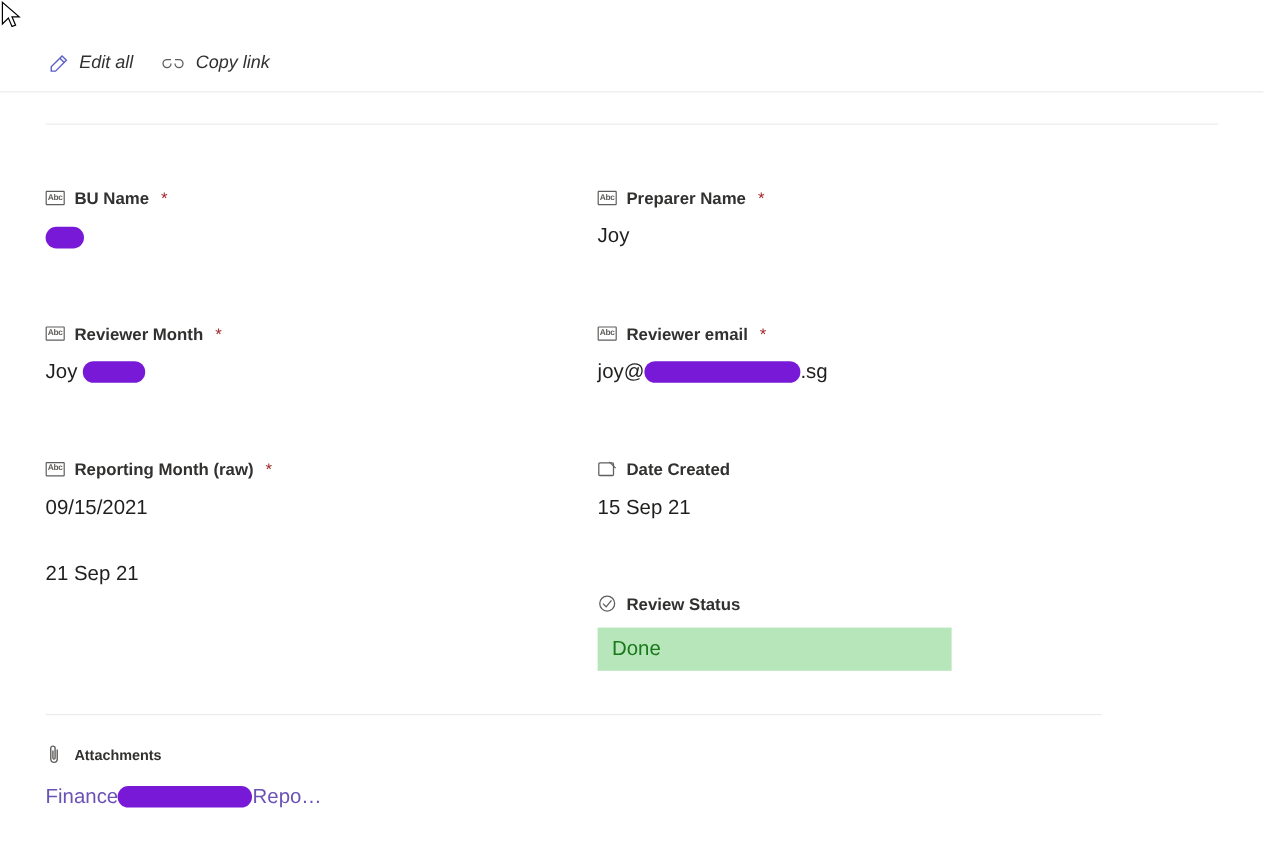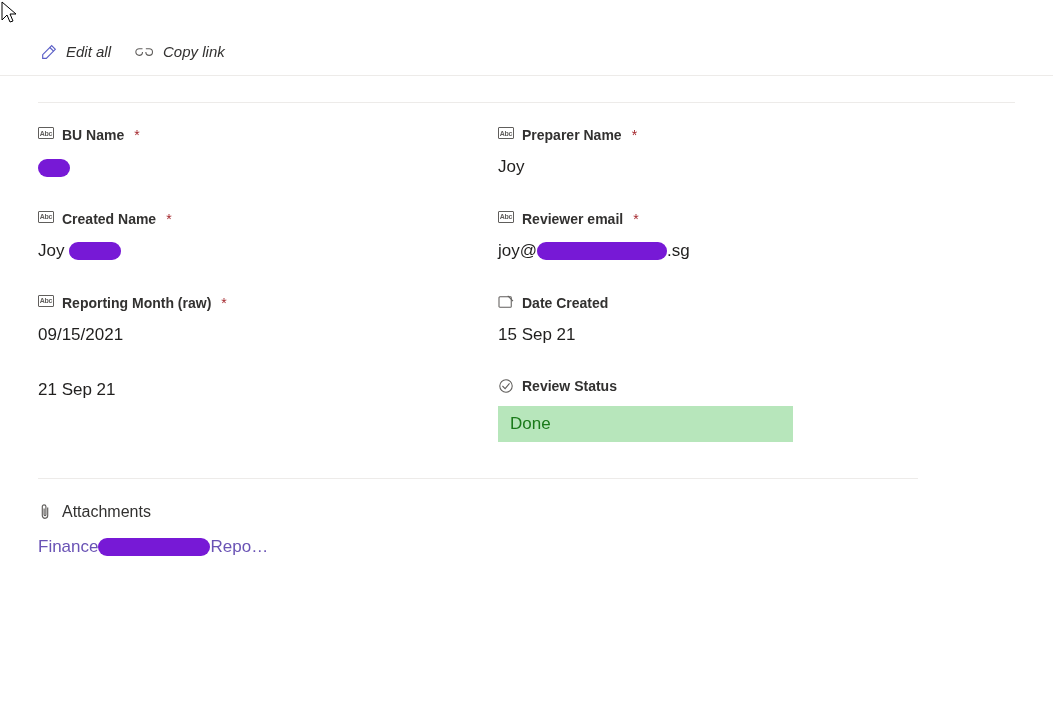--- a/index.html
+++ b/index.html
@@ -45,26 +45,27 @@
     }
     .grid {
       display: grid;
       grid-template-columns: 1fr 1fr;
       column-gap: 40px;
       row-gap: 32px;
       max-width: 880px;
     }
     .field-label {
       display: flex;
-      align-items: flex-start;
+      align-items: center;
       gap: 8px;
       font-size: 14px;
       font-weight: 600;
       color: #323130;
       margin-bottom: 12px;
+      margin-top: 29px;
     }
     .field-label .req { color: #a4262c; font-weight: 400; margin-left: 2px; }
     .field-value {
       font-size: 17px;
       color: #201f1e;
       line-height: 1.4;
     }
     .redact {
       display: inline-block;
       background: #7719d6;
@@ -86,22 +87,22 @@
     .attachments-section {
       margin-top: 36px;
       border-top: 1px solid #edebe9;
       padding-top: 24px;
       max-width: 880px;
     }
     .attachments-header {
       display: flex;
       align-items: center;
       gap: 10px;
-      font-size: 16px;
-      font-weight: 400;
+      font-size: 12px;
+      font-weight: 700;
       color: #323130;
       margin-bottom: 16px;
     }
     .attachment-link {
       color: #6a53b5;
       font-size: 17px;
       cursor: pointer;
       display: inline-flex;
       align-items: center;
       text-align: center;
@@ -168,21 +169,21 @@
         <span class="type-icon">Abc</span>
         <span>Preparer Name</span>
         <span class="req">*</span>
       </div>
       <div class="field-value">Joy</div>
     </div>
 
     <div>
       <div class="field-label">
         <span class="type-icon">Abc</span>
-        <span>Created Name</span>
+        <span>Reviewer Month</span>
         <span class="req">*</span>
       </div>
       <div class="field-value">
         <span>Joy </span><span class="redact w-med"></span>
       </div>
     </div>
 
     <div>
       <div class="field-label">
         <span class="type-icon">Abc</span>

